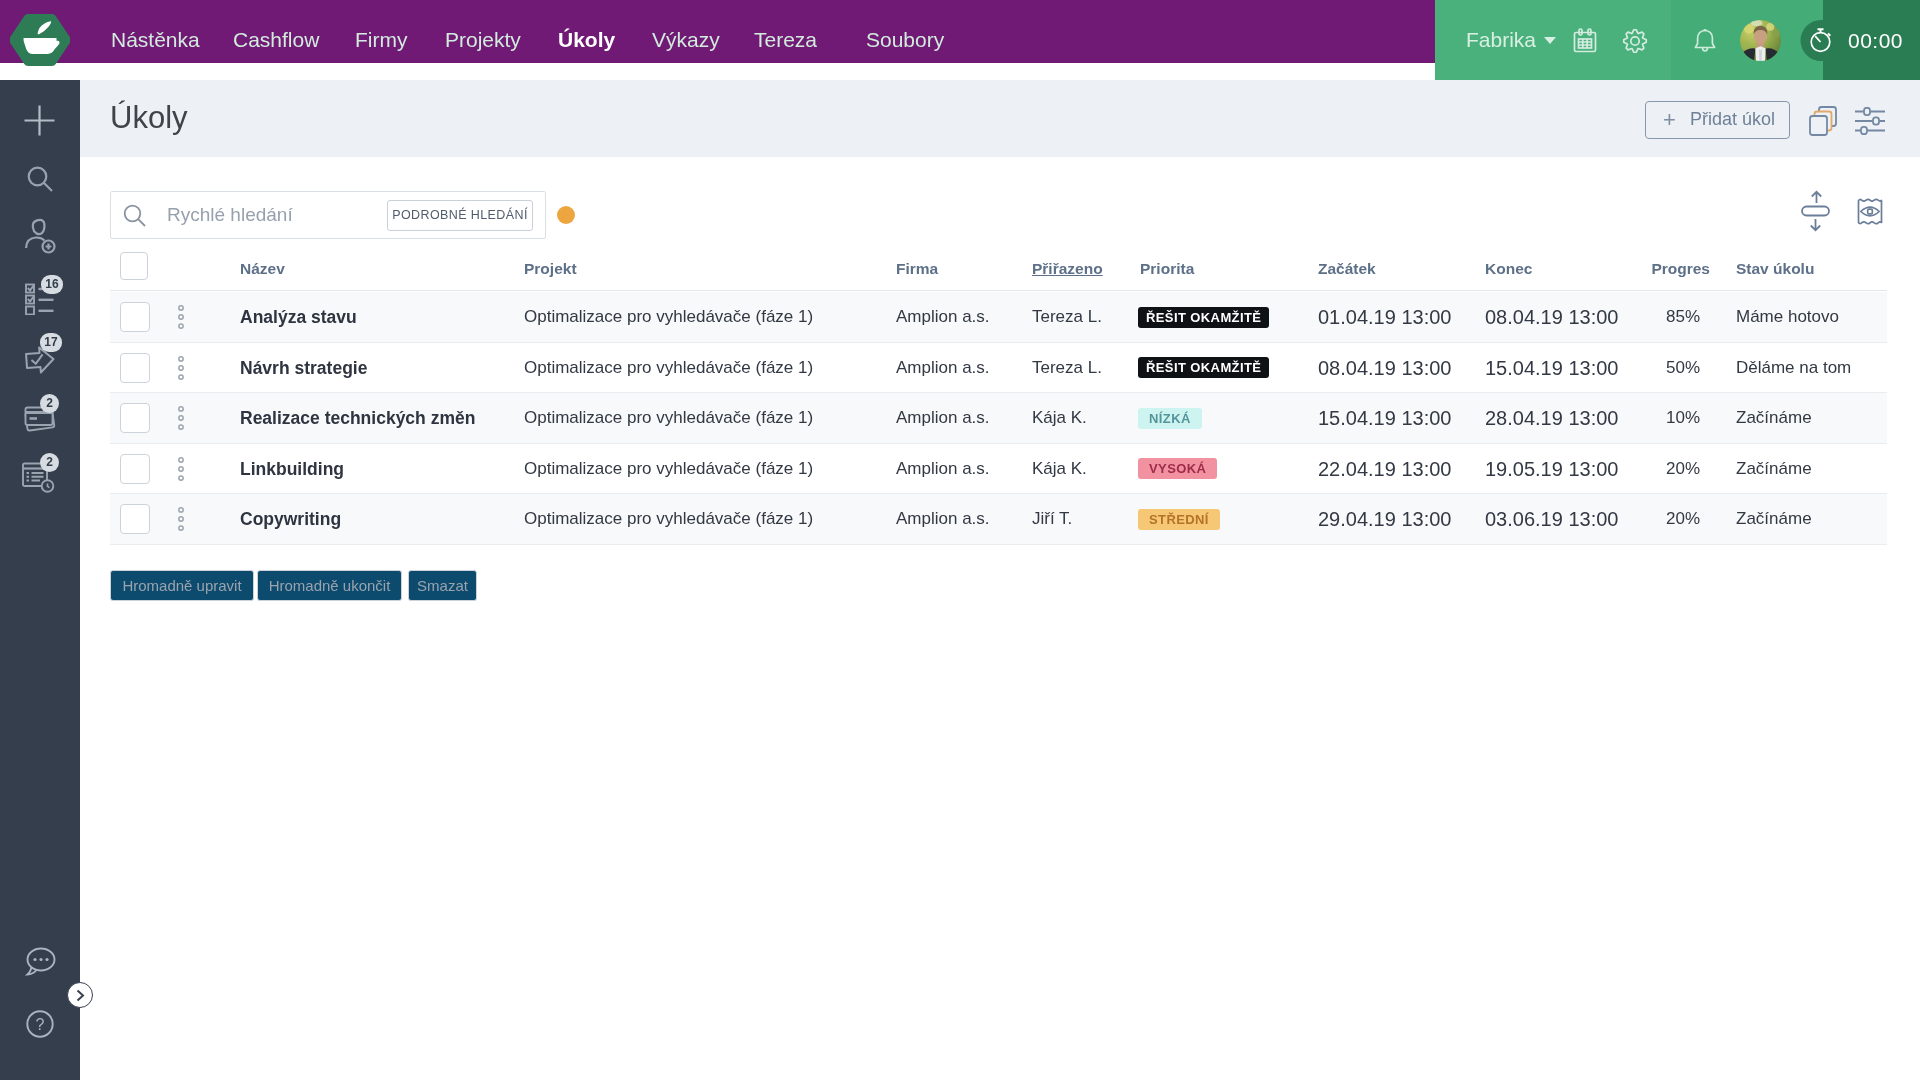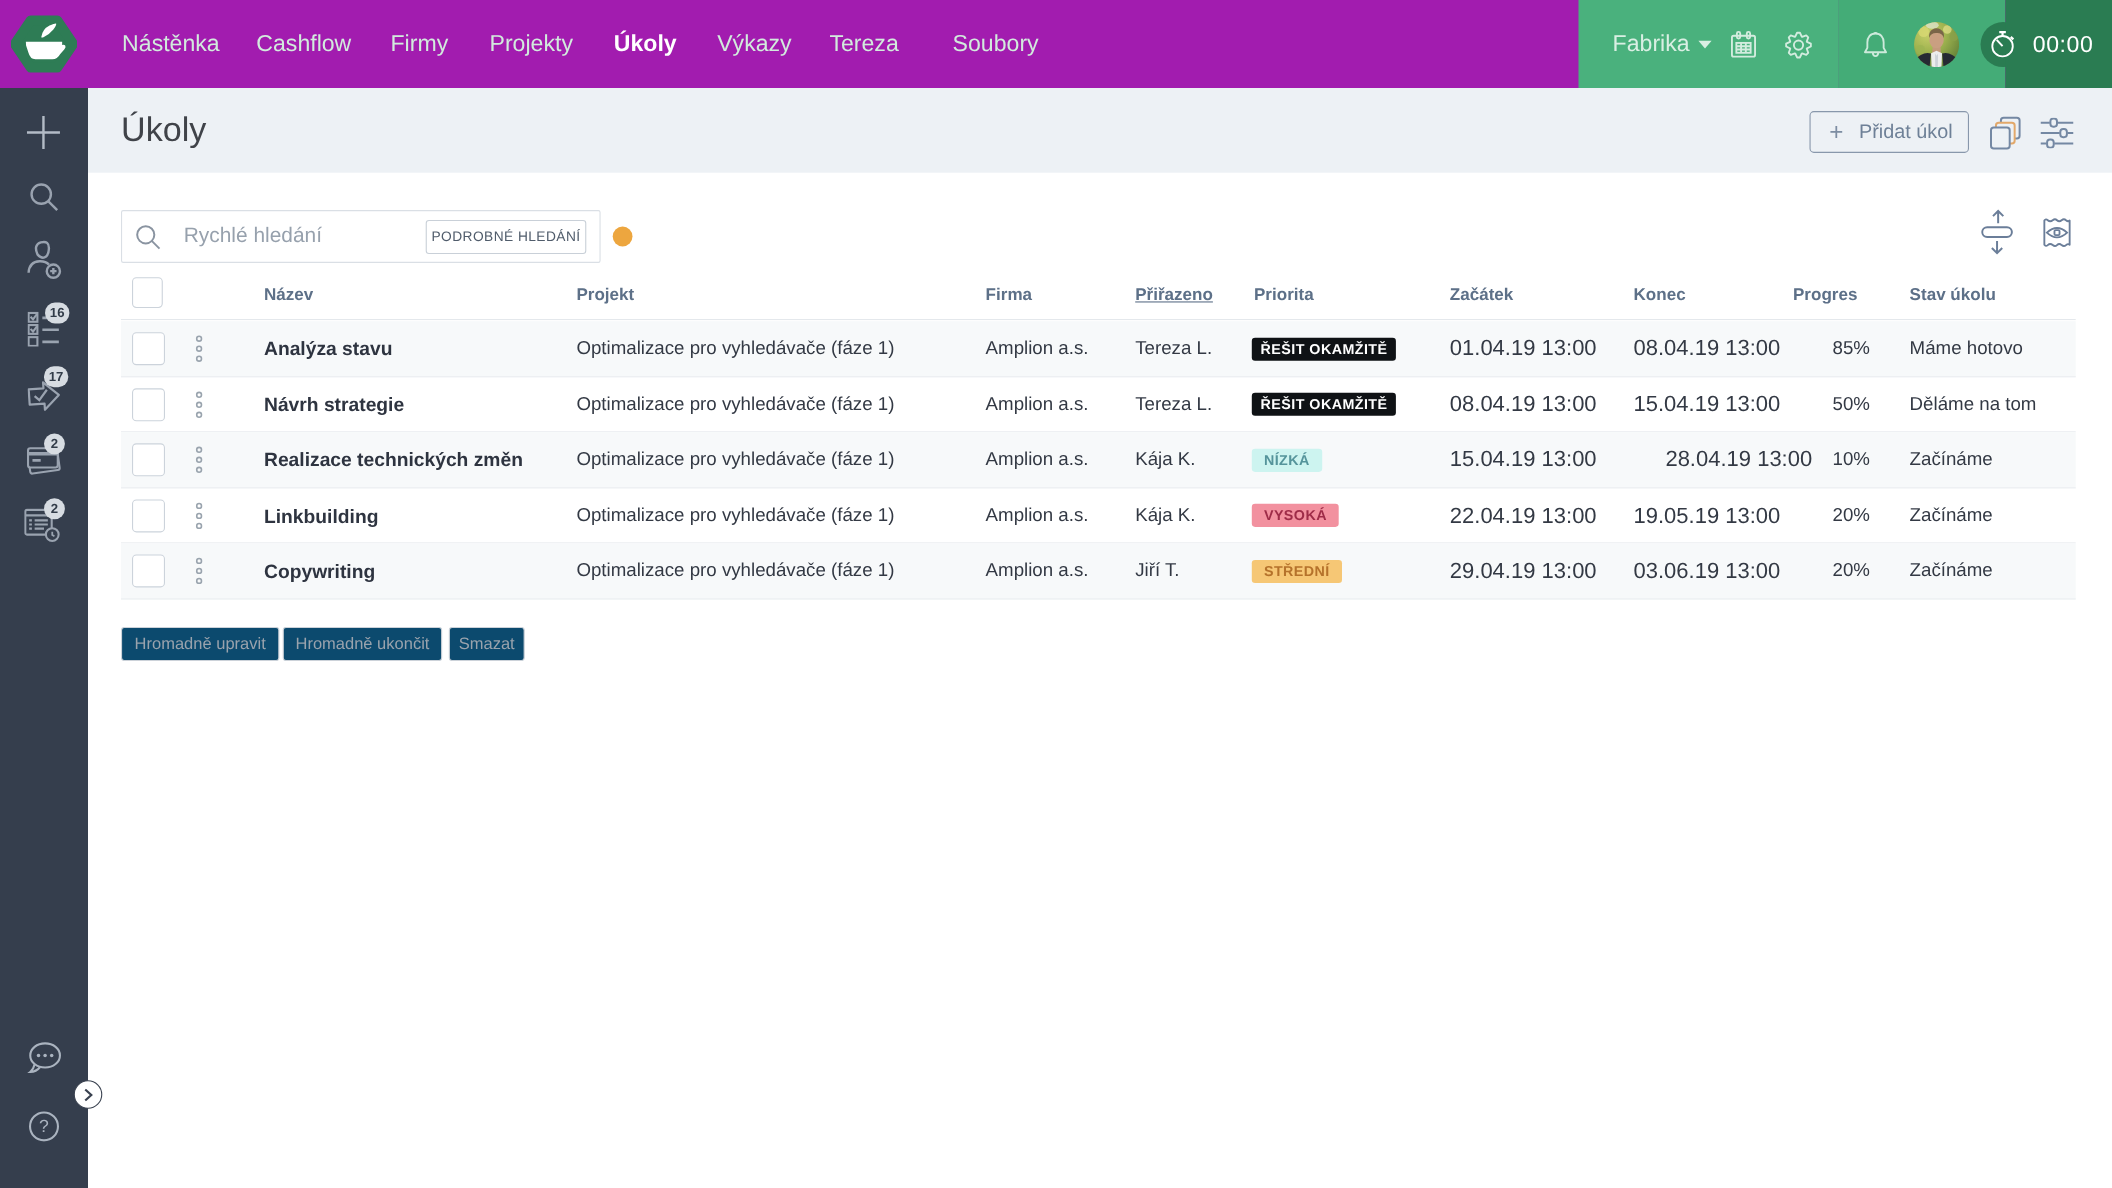--- a/index.html
+++ b/index.html
@@ -2,21 +2,21 @@
 <html lang="cs"><head>
 <meta charset="utf-8">
 <title>Úkoly</title>
 <style>
   * { margin:0; padding:0; box-sizing:border-box; }
   html,body { width:1920px; height:1080px; overflow:hidden; }
   body { font-family:"Liberation Sans", sans-serif; background:#fff; position:relative; }
   .abs { position:absolute; }
 
   
-  #topbar { position:absolute; left:0; top:0; width:1920px; height:80px; background:#a21caf; z-index:5; }
+  #topbar { position:absolute; left:0; top:0; width:1920px; height:63px; background:#701a75; z-index:5; }
   .nav-item { position:absolute; top:0; height:80px; line-height:80px; font-size:21px; color:#d2ebdd; white-space:nowrap; }
   .nav-item.active { color:#ffffff; font-weight:bold; }
   #sec-fab   { position:absolute; left:1435px; top:0; width:236px; height:80px; background:#4ab17d; }
   #sec-bell  { position:absolute; left:1671px; top:0; width:152px; height:80px; background:#44ac77; }
   #fab-label { position:absolute; left:1466px; top:0; height:80px; line-height:80px; font-size:21px; color:#d9efe3; }
   #fab-caret { position:absolute; left:1544px; top:37px; width:0; height:0; border-left:6.5px solid transparent; border-right:6.5px solid transparent; border-top:7.5px solid #d9efe3; }
   #timer-text { position:absolute; left:1848px; top:0; height:80px; line-height:81px; font-size:21px; color:#fff; letter-spacing:0.5px; }
 
   
   #sidebar { position:absolute; left:0; top:80px; width:80px; height:1000px; background:#353e4d; z-index:4; }
@@ -277,21 +277,21 @@
 <div id="table">
     <div class="cb" style="left:120px;top:252px;width:28px;height:28px;"></div>
     <div class="hlabel" style="left:240px;">Název</div>
     <div class="hlabel" style="left:524px;">Projekt</div>
     <div class="hlabel" style="left:896px;">Firma</div>
     <div class="hlabel" style="left:1032px;text-decoration:underline;">Přiřazeno</div>
     <div class="hlabel" style="left:1140px;">Priorita</div>
     <div class="hlabel" style="left:1318px;">Začátek</div>
     <div class="hlabel" style="left:1485px;">Konec</div>
     <div class="hlabel" style="left:1736px;">Stav úkolu</div>
-    <div class="hlabel" style="left:1630px;width:80px;">Progres</div>
+    <div class="hlabel" style="left:1630px;width:80px;text-align:right;">Progres</div>
     <div id="thead-line"></div>
     <div class="row odd" style="top:292px;"></div>
     <div class="cb" style="left:120px;top:302.25px;width:30px;height:30px;"></div>
     <svg class="abs dots" style="left:176px;top:303.25px;" width="11" height="28" viewBox="0 0 11 28" fill="none" stroke="#9aa4ae" stroke-width="1.6">
       <circle cx="5.5" cy="4" r="2.4"></circle>
       <circle cx="5.5" cy="14" r="2.4"></circle>
       <circle cx="5.5" cy="24" r="2.4"></circle>
     </svg>
     <div class="cell cname" style="left:240px;top:306.25px;line-height:22px;">Analýza stavu</div>
     <div class="cell " style="left:524px;top:306.25px;line-height:22px;">Optimalizace pro vyhledávače (fáze 1)</div>
@@ -324,21 +324,21 @@
       <circle cx="5.5" cy="4" r="2.4"></circle>
       <circle cx="5.5" cy="14" r="2.4"></circle>
       <circle cx="5.5" cy="24" r="2.4"></circle>
     </svg>
     <div class="cell cname" style="left:240px;top:407.25px;line-height:22px;">Realizace technických změn</div>
     <div class="cell " style="left:524px;top:407.25px;line-height:22px;">Optimalizace pro vyhledávače (fáze 1)</div>
     <div class="cell " style="left:896px;top:407.25px;line-height:22px;">Amplion a.s.</div>
     <div class="cell " style="left:1032px;top:407.25px;line-height:22px;">Kája K.</div>
     <div class="badge b-cyan" style="left:1138px;top:407.75px;padding:0 11px;">NÍZKÁ</div>
     <div class="cell cdate" style="left:1318px;top:407.25px;line-height:22px;">15.04.19 13:00</div>
-    <div class="cell cdate" style="left:1485px;top:407.25px;line-height:22px;margin-left:29px;">28.04.19 13:00</div>
+    <div class="cell cdate" style="left:1485px;top:407.25px;line-height:22px;">28.04.19 13:00</div>
     <div class="cell" style="left:1630px;top:407.25px;width:70px;text-align:right;line-height:22px;">10%</div>
     <div class="cell " style="left:1736px;top:407.25px;line-height:22px;">Začínáme</div>
     <div class="row" style="top:443.5px;"></div>
     <div class="cb" style="left:120px;top:453.75px;width:30px;height:30px;"></div>
     <svg class="abs dots" style="left:176px;top:454.75px;" width="11" height="28" viewBox="0 0 11 28" fill="none" stroke="#9aa4ae" stroke-width="1.6">
       <circle cx="5.5" cy="4" r="2.4"></circle>
       <circle cx="5.5" cy="14" r="2.4"></circle>
       <circle cx="5.5" cy="24" r="2.4"></circle>
     </svg>
     <div class="cell cname" style="left:240px;top:457.75px;line-height:22px;">Linkbuilding</div>

